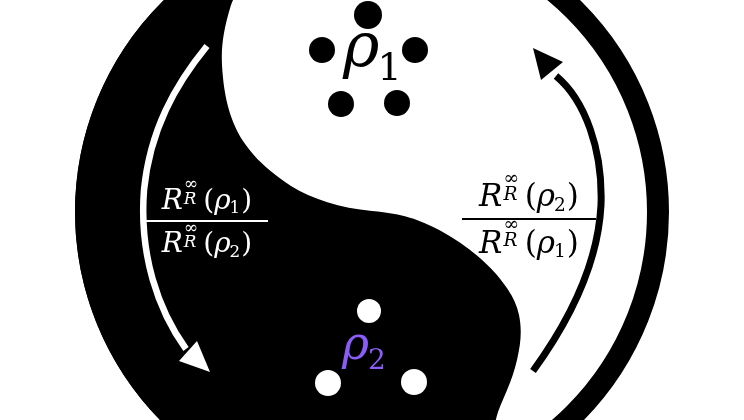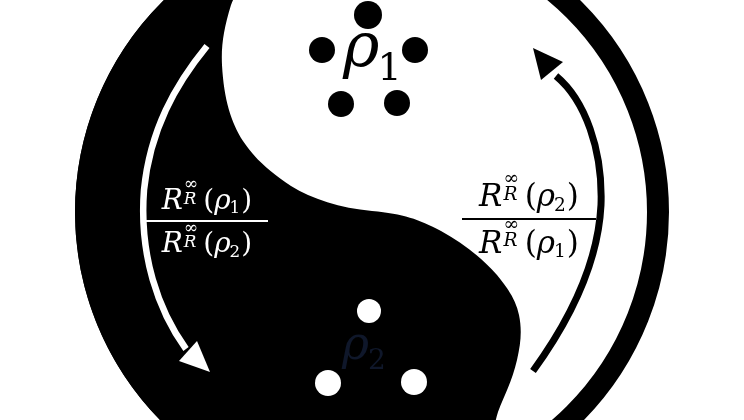--- a/index.html
+++ b/index.html
@@ -11,21 +11,21 @@
     font-family:"DejaVu Serif", serif;
   }
   .stage svg{position:absolute;left:0;top:0;}
 
   
   .rho-label{position:absolute;line-height:1;white-space:nowrap;text-align:right;}
   .rho-label .rho{font-style:italic;}
   .rho-label .rho-sub{font-style:normal;position:relative;}
   .rho1{left:343px;top:14px;color:#000000;font-size:62px;}
   .rho1 .rho-sub{font-size:38px;top:14px;left:-2px;}
-  .rho2{left:342px;top:320px;color:#0f172a;font-size:46px;}
+  .rho2{left:342px;top:320px;color:#8b5cf6;font-size:46px;}
   .rho2 .rho-sub{font-size:28px;top:10px;left:-1px;}
 
   
   .frac{
     position:absolute;
     display:flex;flex-direction:column;align-items:center;
     line-height:1.05;white-space:nowrap;
   }
   .frac .bar{width:100%;border-top:2.5px solid currentColor;margin:2px 0;}
   .frac-left{left:146px;top:181px;width:122px;color:#ffffff;font-size:28px;}

